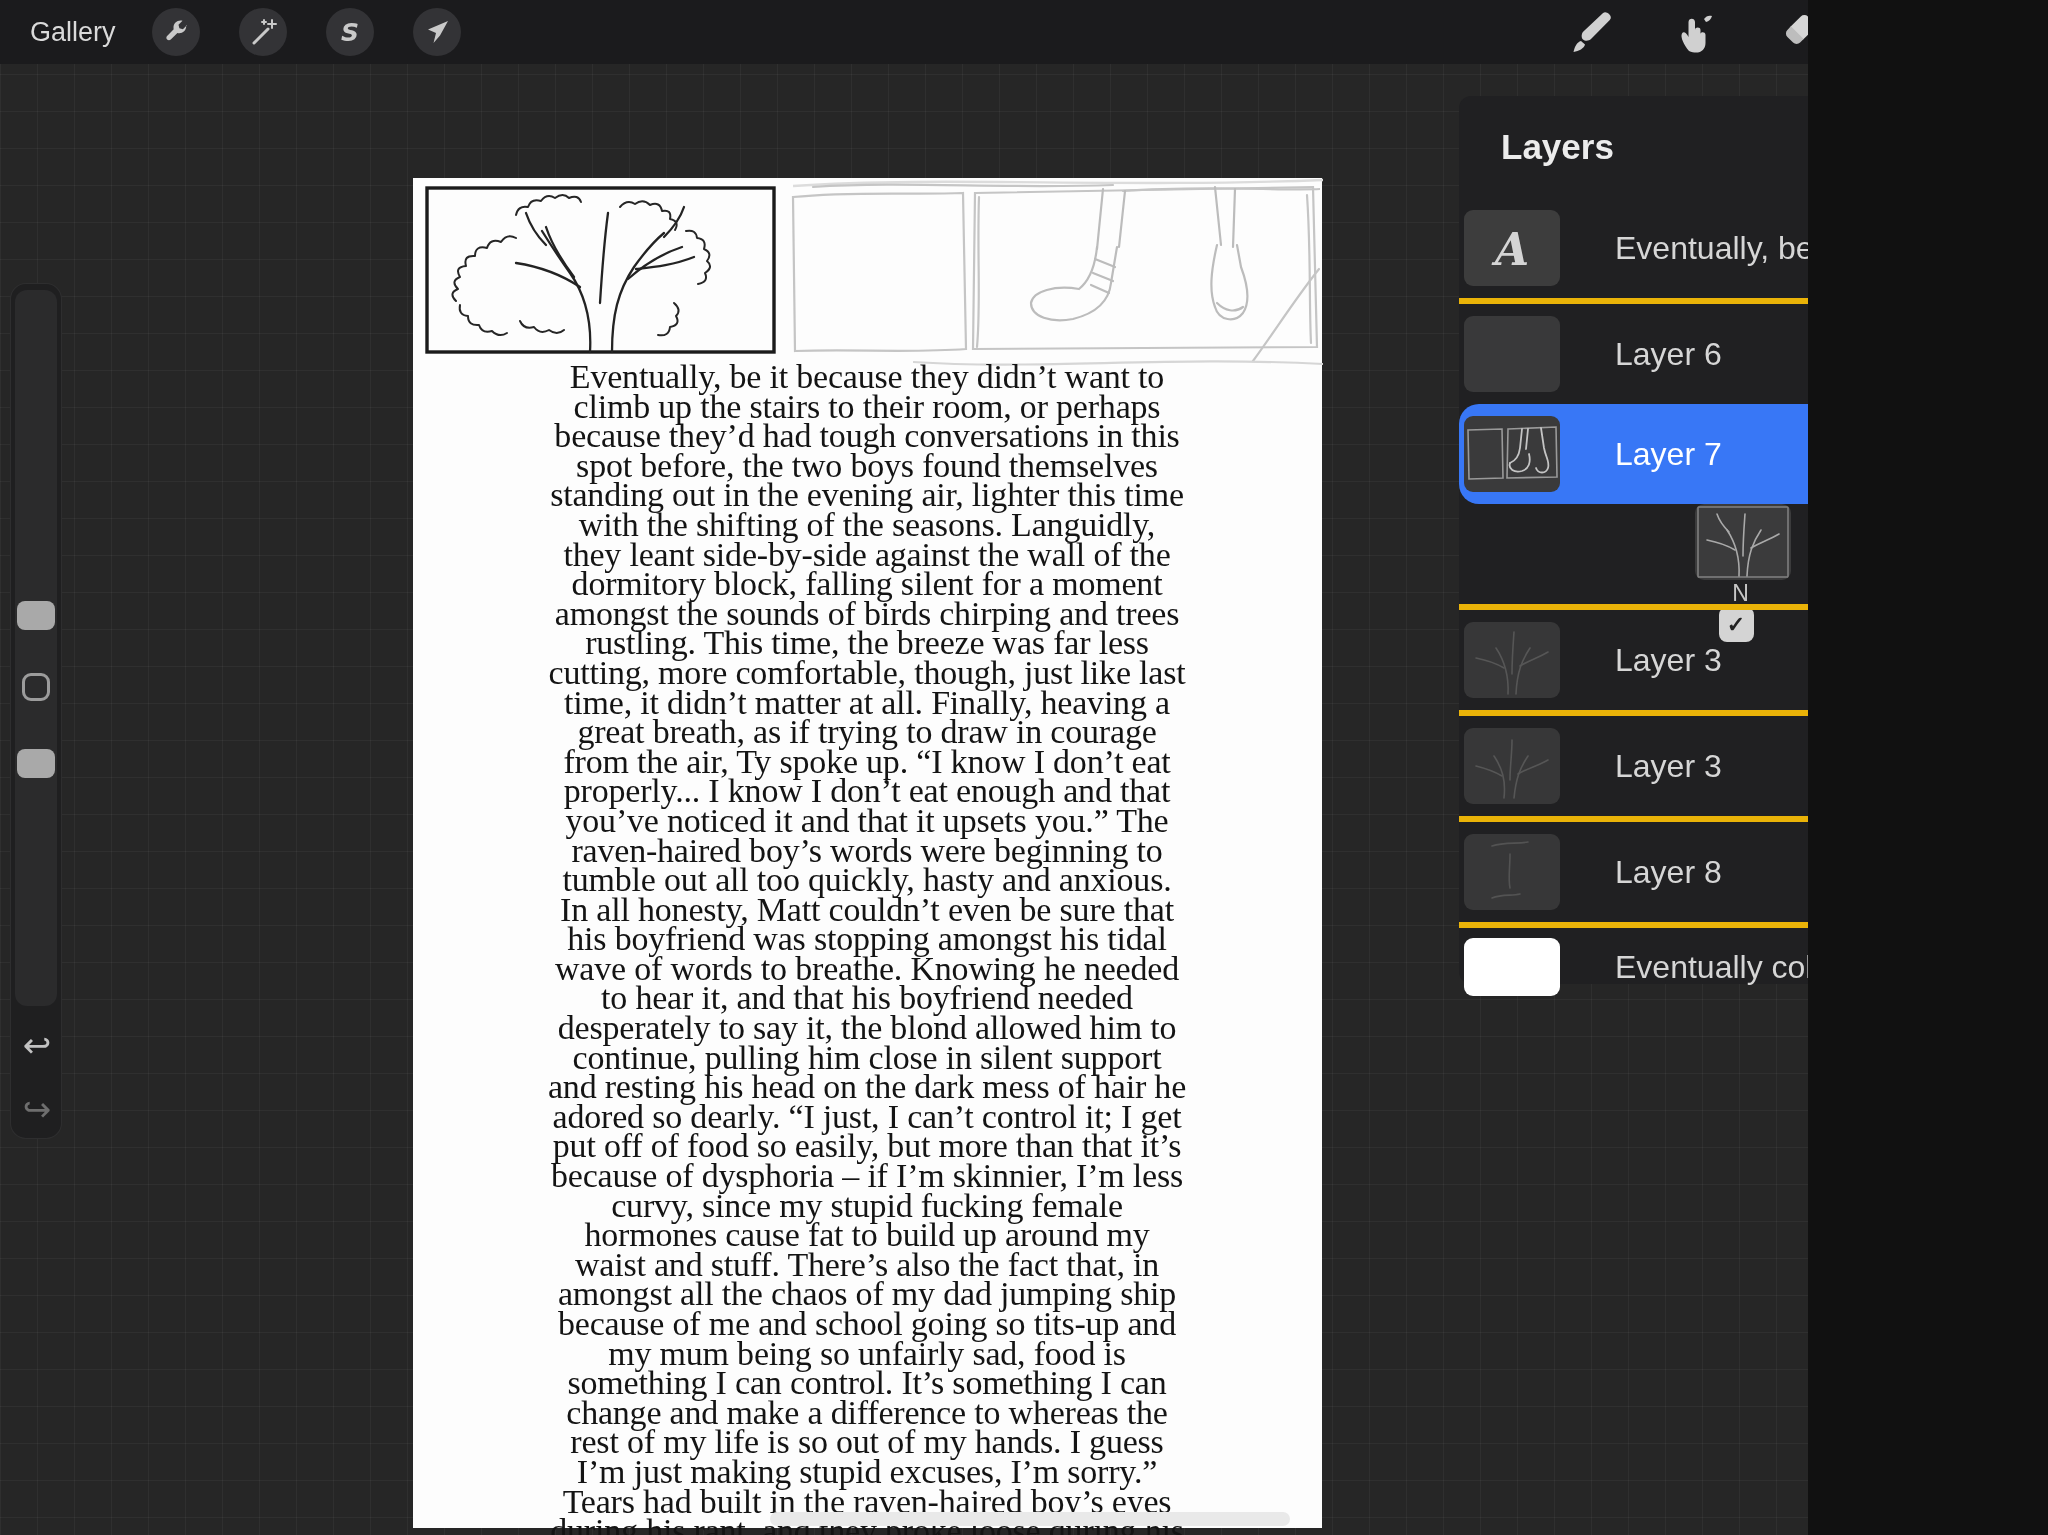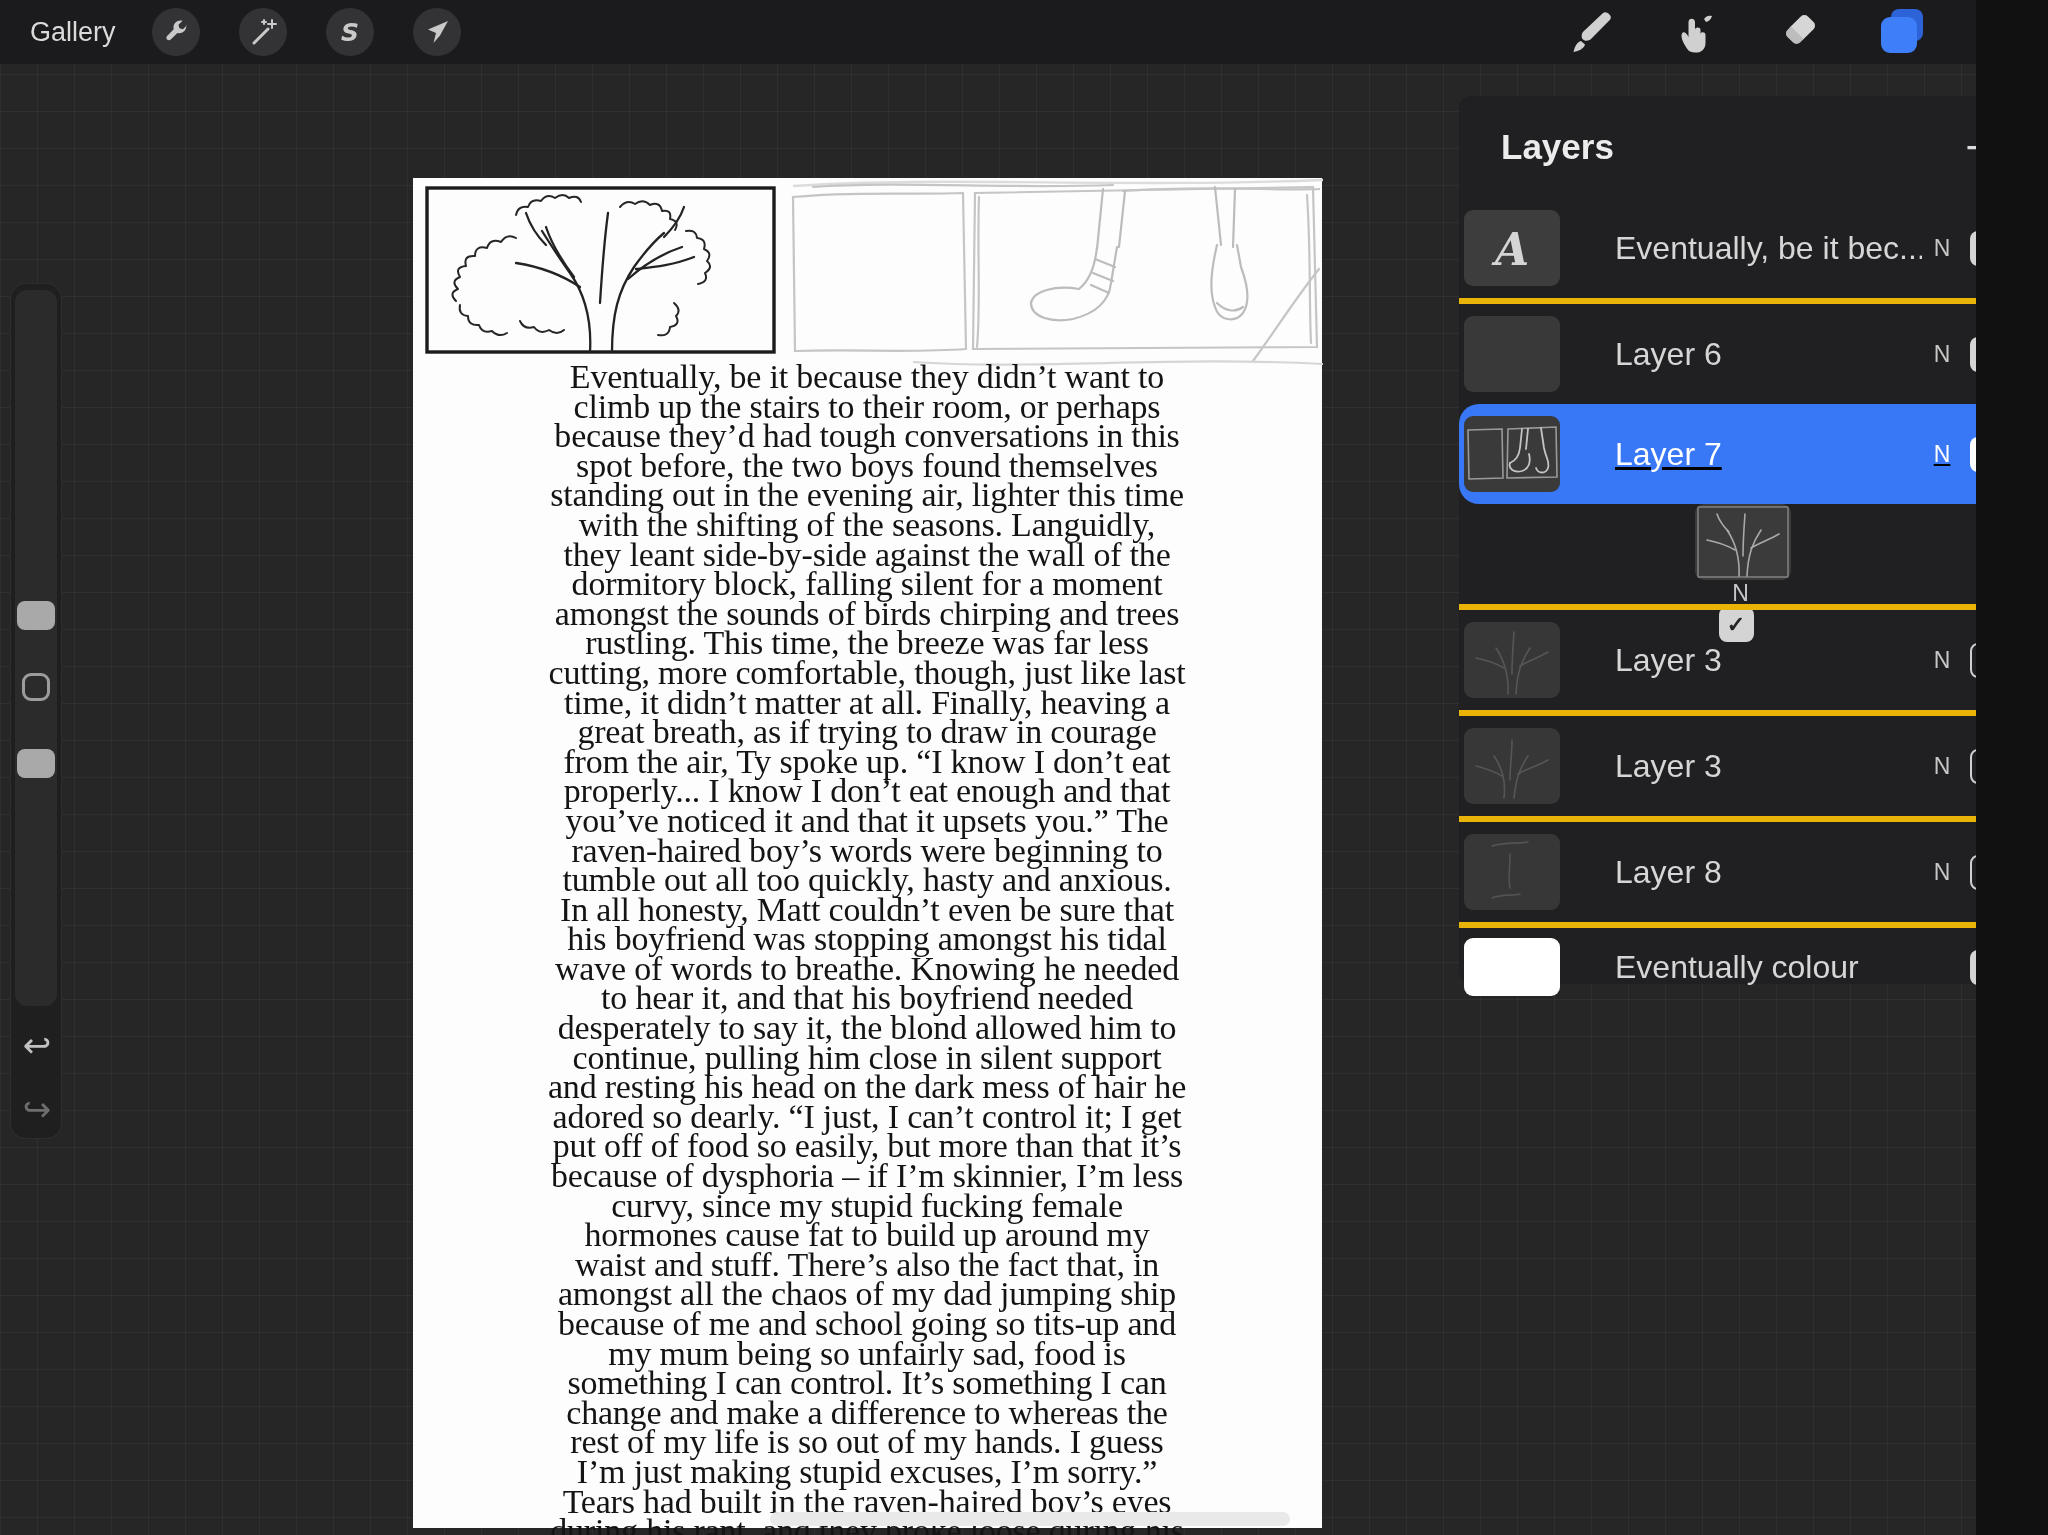--- a/index.html
+++ b/index.html
@@ -1,16 +1,16 @@
 <!DOCTYPE html>
 <html><head>
 <meta charset="utf-8">
 <style>
   html,body{margin:0;padding:0;background:#111;}
-  .app{position:relative;width:1976px;height:1535px;overflow:hidden;
+  .app{position:relative;width:1808px;height:1535px;overflow:hidden;
        font-family:"Liberation Sans",sans-serif;
        background-color:#262626;
        background-image:
          linear-gradient(rgba(255,255,255,.045) 1.5px, transparent 1.5px),
          linear-gradient(90deg, rgba(255,255,255,.045) 1.5px, transparent 1.5px);
        background-size:37px 37px;}
   
   .topbar{position:absolute;left:0;top:0;width:2048px;height:64px;background:#1b1b1d;display:flex;align-items:center;z-index:30;}
   .gallery{color:#dadada;font-size:27px;margin-left:30px;margin-right:36px;}
   .toolcircle{width:48px;height:48px;border-radius:50%;background:#333336;display:flex;align-items:center;justify-content:center;margin-right:39px;}
@@ -38,21 +38,21 @@
          font-family:"Liberation Serif",serif;font-size:34px;line-height:29.6px;
          letter-spacing:-0.2px;color:#141414;text-align:center;}
   .scrollpill{position:absolute;left:357px;top:1334px;width:520px;height:14px;background:#e9e9e9;border-radius:7px;}
   
   .panel{position:absolute;left:1459px;top:96px;width:563px;height:888px;background:#202022;border-radius:12px;z-index:25;}
   .panel-header{position:relative;height:102px;display:flex;align-items:center;}
   .panel-title{color:#ececec;font-size:35px;font-weight:bold;margin-left:42px;flex:1;}
   .addbtn{color:#dcdcdc;font-size:46px;font-weight:100;margin-right:30px;line-height:40px;}
   .row{position:relative;height:100px;display:flex;align-items:center;border-top:6px solid #eab308;}
   .row.first{border-top:none;}
-  .row.selected{background:#3877f6;border-radius:20px;border-top:none;text-decoration:underline;}
+  .row.selected{background:#3877f6;border-radius:20px;border-top:none;}
   .row.selected + .row{border-top:none;flex-direction:column;}
   .thumb{width:96px;height:76px;border-radius:9px;background:#3d3d3d;margin-left:5px;overflow:hidden;flex:none;}
   .thumb svg{display:block;}
   .bgthumb{height:58px;background:#ffffff;}
   .lname{margin-left:55px;font-size:32px;color:#d6d6d6;flex:1;white-space:nowrap;overflow:hidden;}
   .selected .lname{color:#fff;}
   .blend{width:40px;font-size:23px;color:#c6c6c6;text-align:center;flex:none;}
   .selected .blend{color:#fff;}
   .cbx{width:35px;height:35px;border-radius:8px;margin:0 17px 0 8px;flex:none;display:flex;align-items:center;justify-content:center;font-size:22px;font-weight:bold;box-sizing:border-box;}
   .cbx.on{background:#d4d4d4;color:#232323;}

